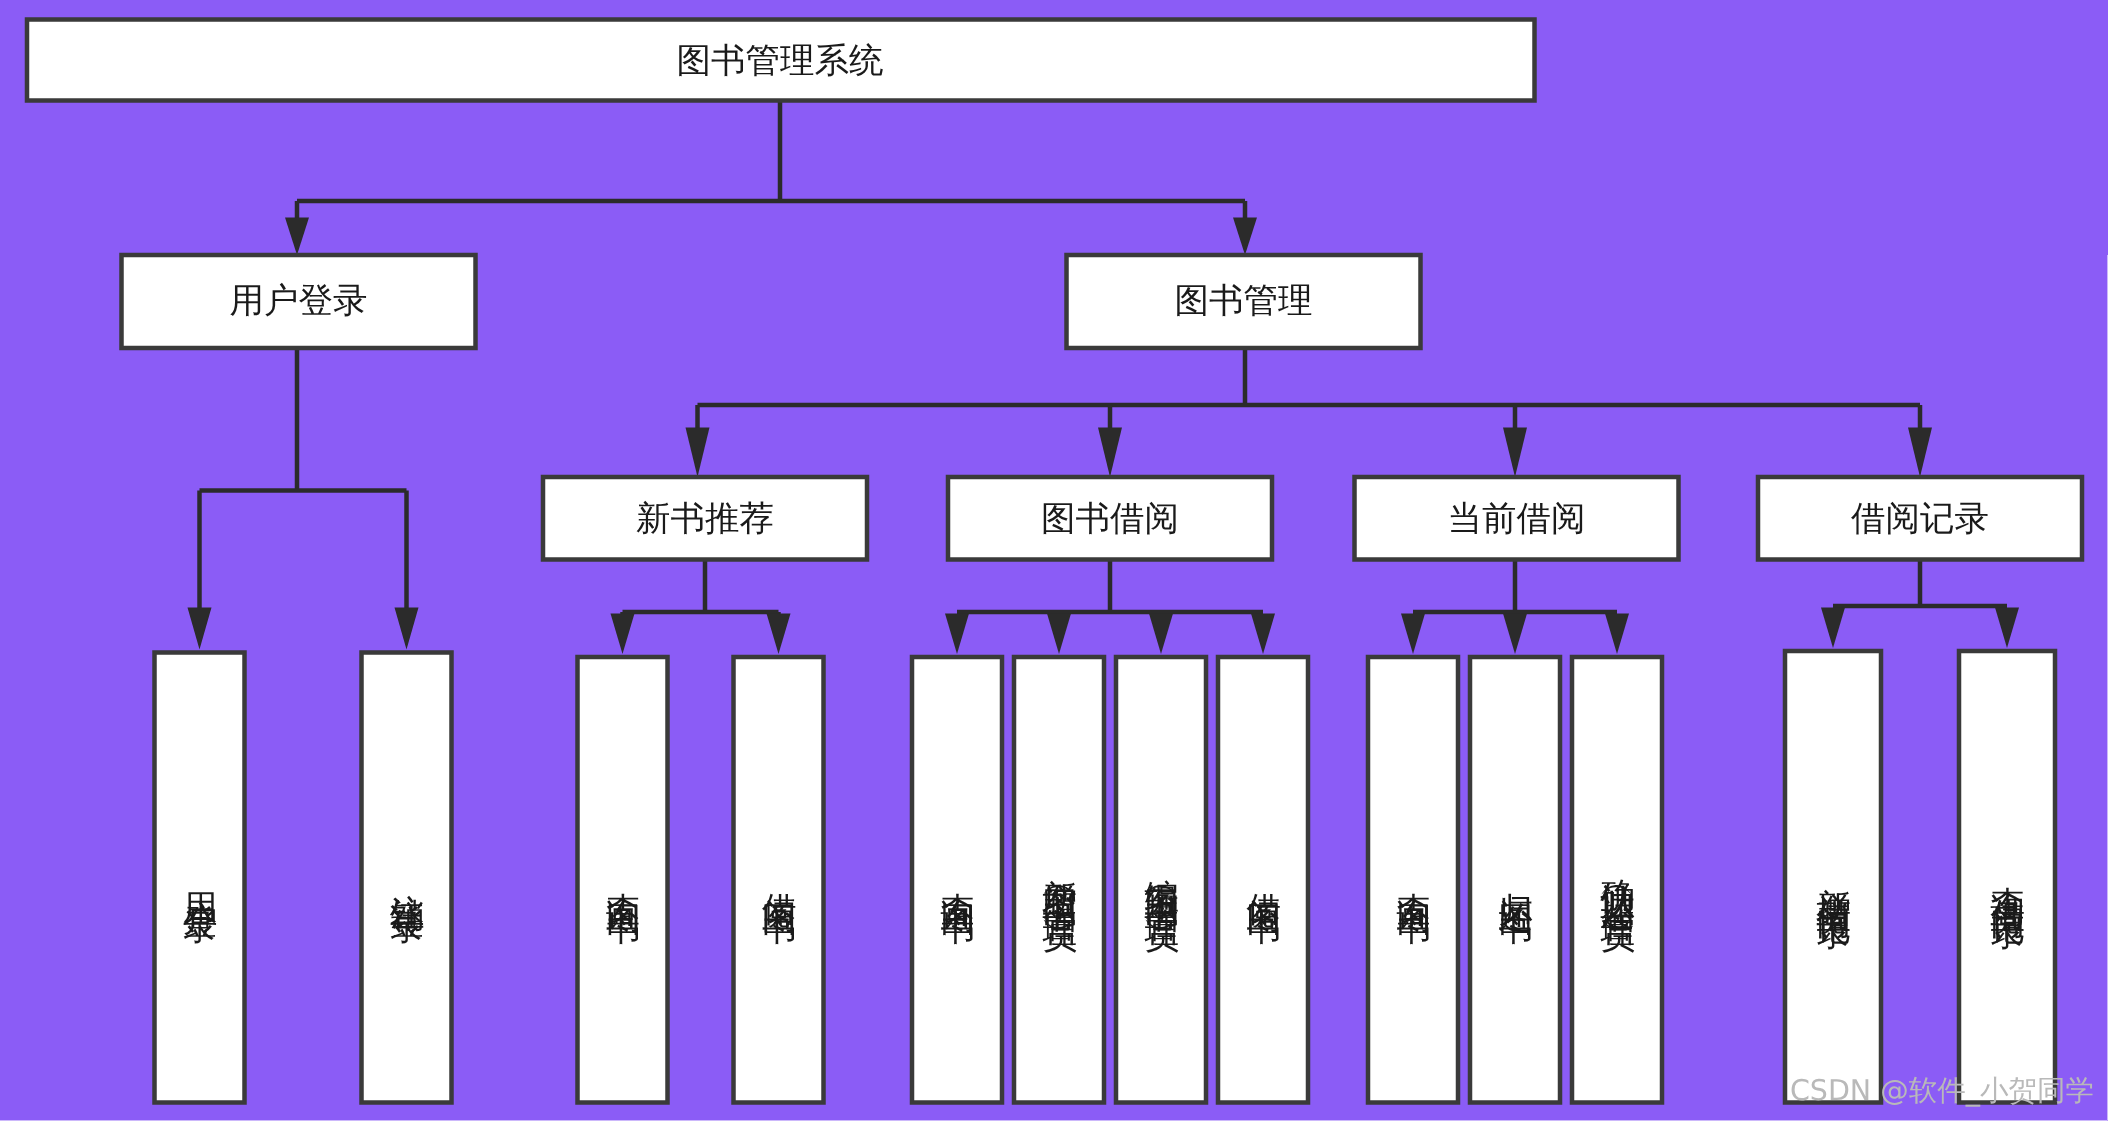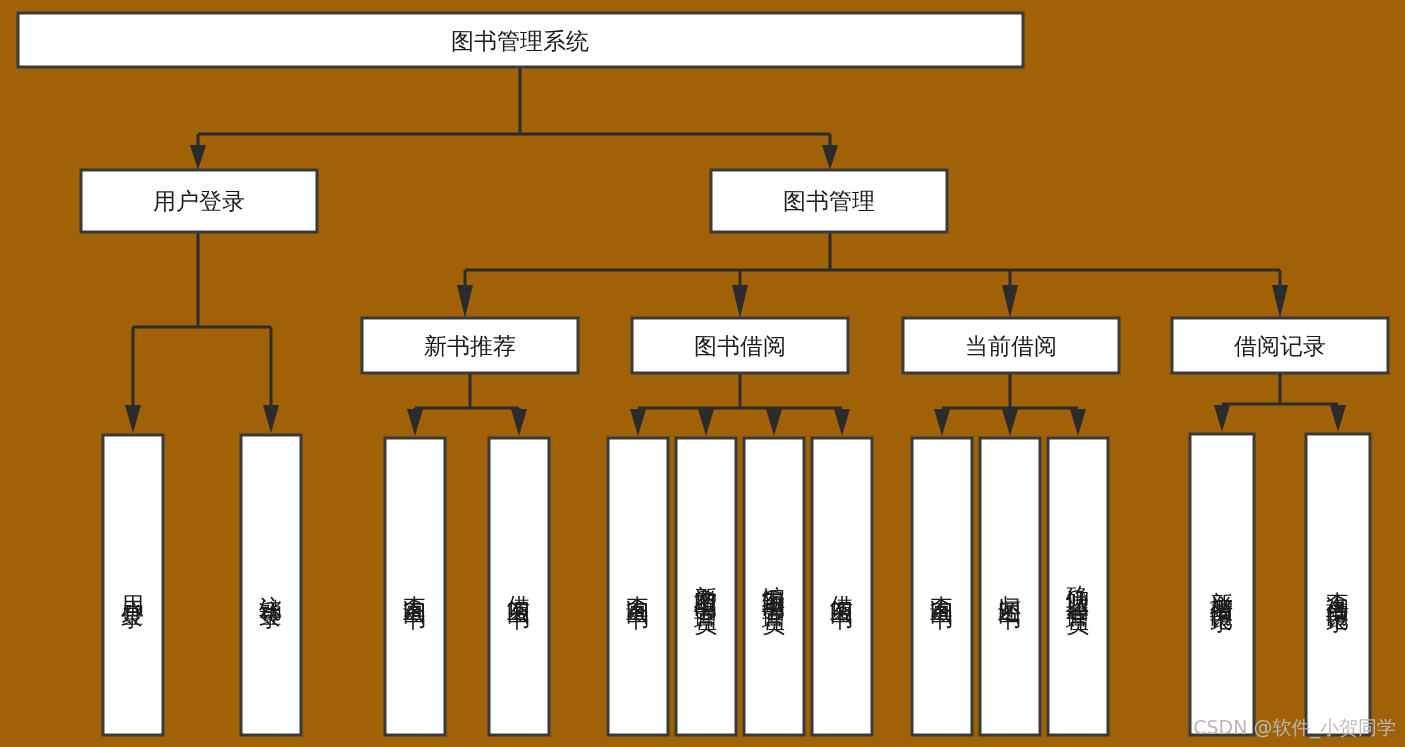--- a/index.html
+++ b/index.html
@@ -8,21 +8,21 @@
     padding: 0;
     background: #ffffff;
   }
   body {
     font-family: "DejaVu Sans", "Liberation Sans", sans-serif;
   }
   #diagram-root {
     position: relative;
     width: 1405px;
     height: 747px;
-    background: #a16207;
+    background: #8b5cf6;
     overflow: hidden;
   }
   svg.diagram-canvas {
     position: absolute;
     left: 0;
     top: 0;
     width: 1405px;
     height: 747px;
     display: block;
   }

